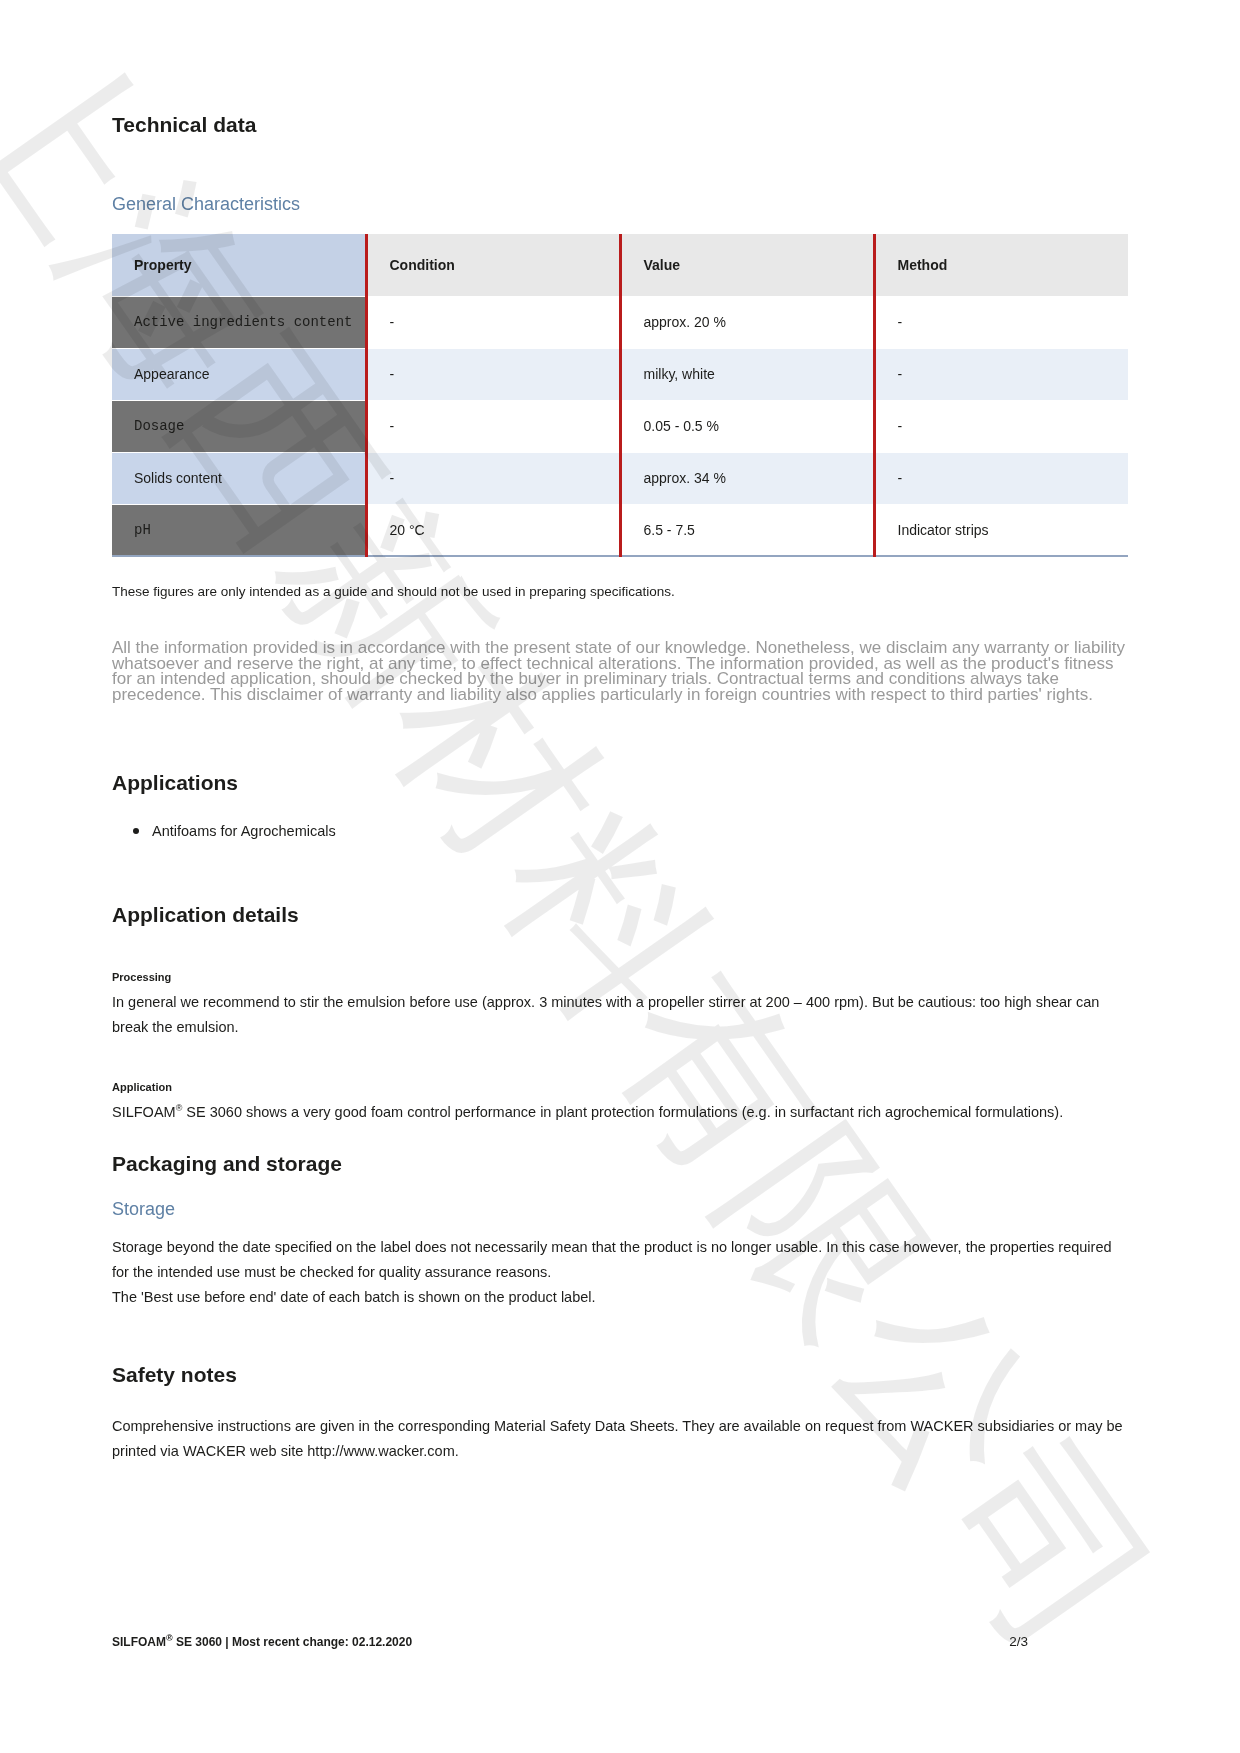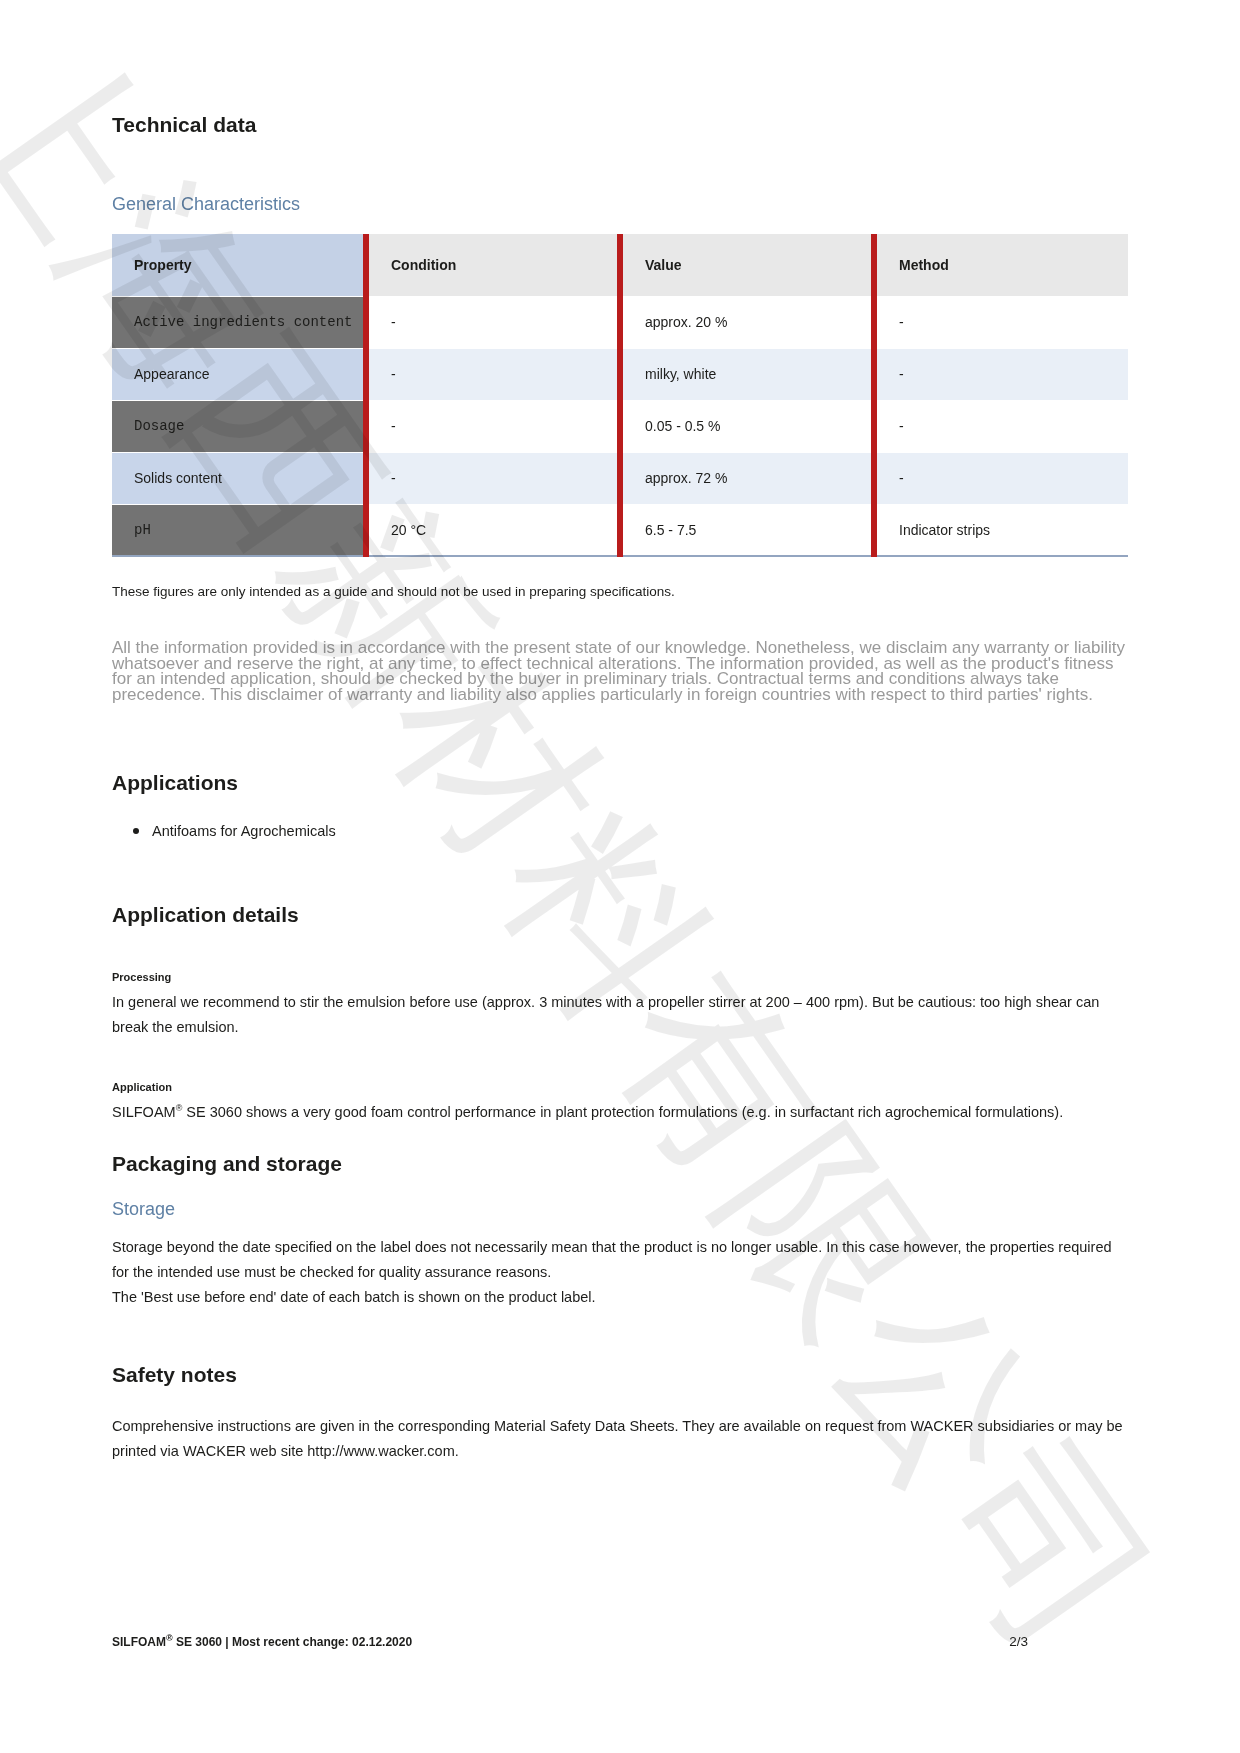--- a/index.html
+++ b/index.html
@@ -61,21 +61,21 @@
     font-weight: bold;
     color: #1d1d1b;
     background: #e8e8e8;
   }
   table.tech-table th.prop-col { background: #c4d1e6; }
   table.tech-table td { height: 52px; font-weight: normal; }
   table.tech-table tr.row-a td { background: #ffffff; }
   table.tech-table tr.row-a td.prop-col { background: #737373; font-family: Liberation Mono, monospace; }
   table.tech-table tr.row-b td { background: #e9eff7; margin-top: 44px; }
   table.tech-table tr.row-b td.prop-col { background: #c8d5ea; }
-  table.tech-table th + th, table.tech-table td + td { border-left: 6px solid #b91c1c; }
+  table.tech-table th + th, table.tech-table td + td { border-left: 3px solid #b91c1c; }
   table.tech-table tr + tr td, table.tech-table tbody tr:first-child td { border-top: 1px solid #ffffff; }
 
   .table-note {
     margin-top: 26px;
     font-size: 13.5px;
     line-height: 17px;
     color: #1d1d1b;
   }
 
   .legal-disclaimer {
@@ -199,21 +199,21 @@
         </tr>
         <tr class="row-a">
           <td class="prop-col">Dosage</td>
           <td>-</td>
           <td>0.05 - 0.5 %</td>
           <td>-</td>
         </tr>
         <tr class="row-b">
           <td class="prop-col">Solids content</td>
           <td>-</td>
-          <td>approx. 72 %</td>
+          <td>approx. 34 %</td>
           <td>-</td>
         </tr>
         <tr class="row-a">
           <td class="prop-col">pH</td>
           <td>20 °C</td>
           <td>6.5 - 7.5</td>
           <td>Indicator strips</td>
         </tr>
       </tbody>
     </table>

